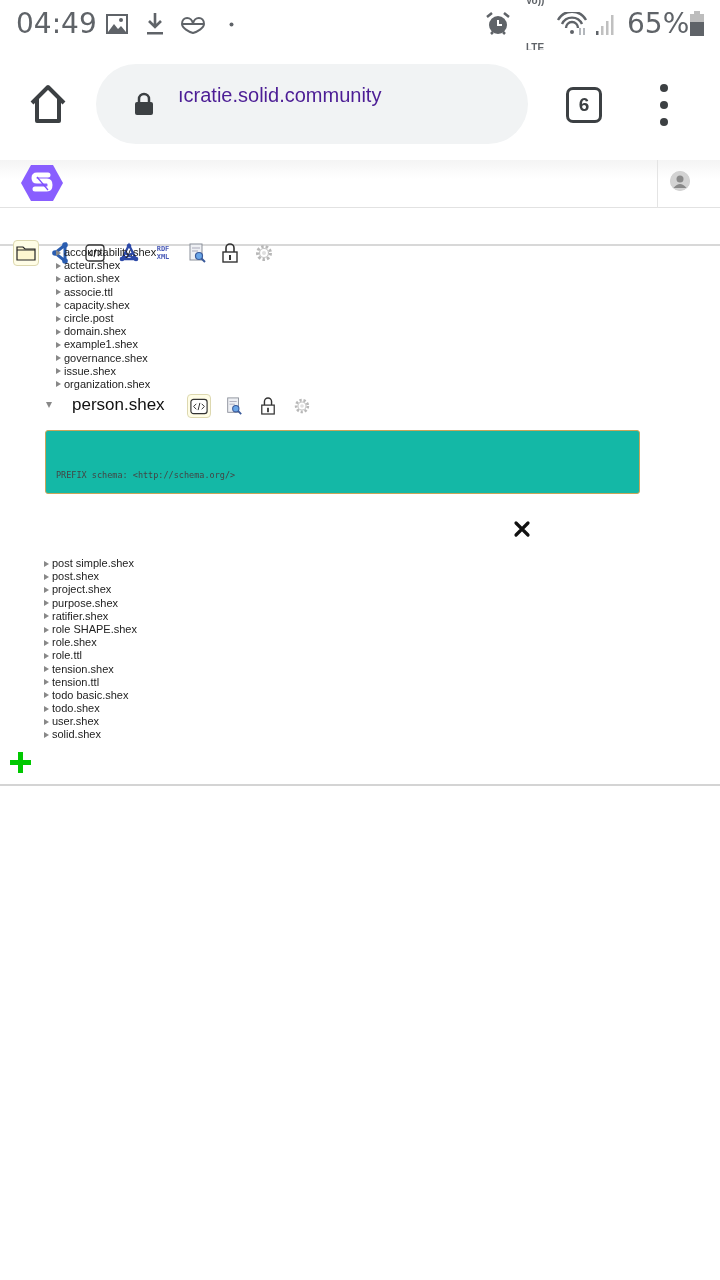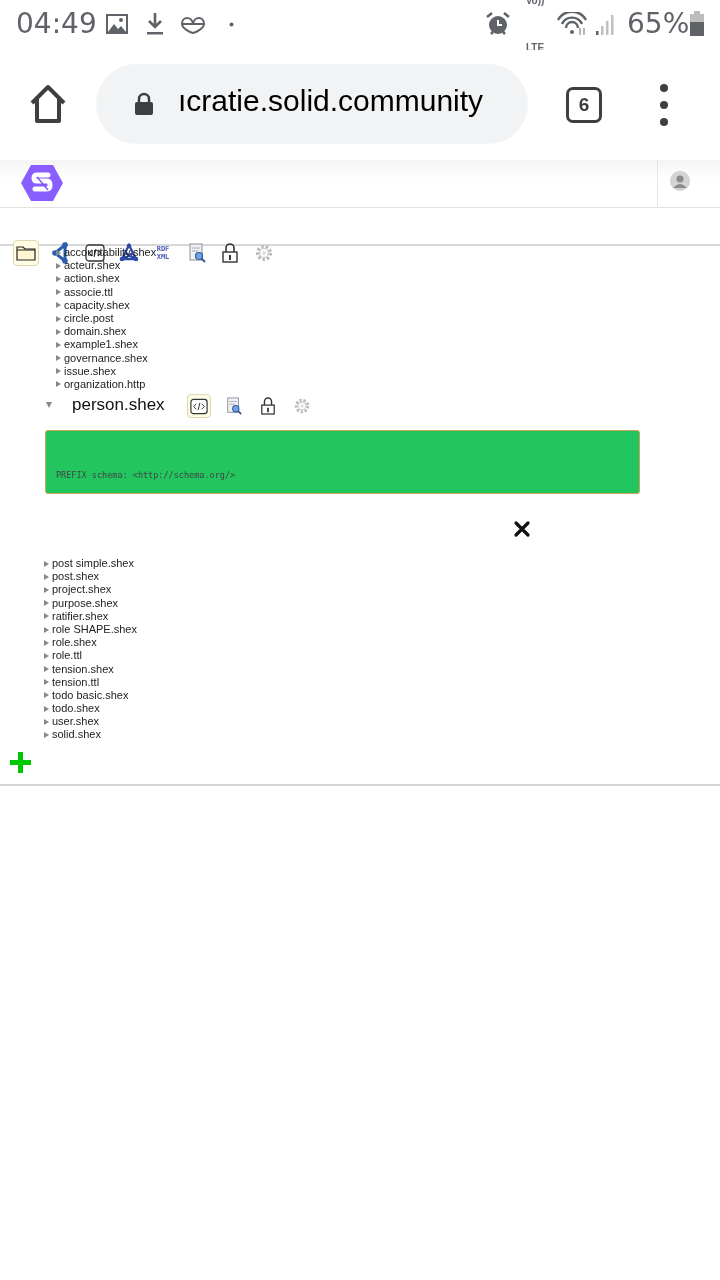--- a/index.html
+++ b/index.html
@@ -10,21 +10,21 @@
   .statusbar { position: absolute; left: 0; top: 0; width: 720px; height: 50px; }
   .sb-time { position: absolute; left: 16px; top: 7px; font-size: 28px; color: #5f6368; font-family: "DejaVu Sans", sans-serif; letter-spacing: 0px; }
   .sb-icon { position: absolute; top: 12px; height: 24px; display: flex; align-items: center; justify-content: center; color: #5f6368; gap: 36px; }
   .sb-batt-text { position: absolute; left: 627px; top: 7px; font-size: 28px; color: #5f6368; font-family: "DejaVu Sans", sans-serif; }
 
   
   .browserbar { position: absolute; left: 0; top: 50px; width: 720px; height: 110px; background: #fff; }
   .home-btn { position: absolute; left: 26px; top: 32px; width: 44px; height: 44px; }
   .urlbar { position: absolute; left: 96px; top: 14px; width: 432px; height: 80px; background: #f1f3f4; border-radius: 40px; }
   .lock { position: absolute; left: 38px; top: 28px; width: 20px; height: 24px; }
-  .url-text { position: absolute; left: 82px; top: 20px; font-size: 30px; color: #000000; white-space: nowrap; font-family: "Liberation Sans", sans-serif; }
+  .url-text { position: absolute; left: 82px; top: 20px; font-size: 20px; color: #4c1d95; white-space: nowrap; font-family: "Liberation Sans", sans-serif; }
   .tabs-btn { position: absolute; left: 566px; top: 37px; width: 36px; height: 36px; border: 3.5px solid #3c4043; border-radius: 7px; display: flex; align-items: center; justify-content: center; font-size: 19px; font-weight: bold; color: #3c4043; }
   .menu-btn { position: absolute; left: 652px; top: 34px; width: 24px; height: 42px; display: flex; flex-direction: column; align-items: center; justify-content: space-between; }
   .menu-btn span { width: 8px; height: 8px; background: #3c4043; border-radius: 50%; }
 
   
   .solid-header { position: absolute; left: 0; top: 160px; width: 720px; height: 48px; background: linear-gradient(#f4f4f4, #ffffff 40%); border-bottom: 1px solid #e2e2e2; }
   .solid-logo { position: absolute; left: 20px; top: 3px; width: 44px; height: 40px; }
   .header-divider { position: absolute; left: 657px; top: 0; width: 1px; height: 48px; background: #e4e4e4; }
   .user-avatar { position: absolute; left: 670px; top: 11px; width: 20px; height: 20px; border-radius: 50%; background: #d0d0d0; overflow: hidden; }
 
@@ -37,21 +37,21 @@
   .filelist { position: absolute; left: 44px; top: 246px; width: 640px; margin-left: 12px; }
   .file { font-size: 11px; line-height: 13.2px; height: 13.2px; color: #222; white-space: nowrap; display: flex; align-items: center; }
   .tri { display: inline-block; width: 0; height: 0; border-top: 3px solid transparent; border-bottom: 3px solid transparent; border-left: 5px solid #888; margin-right: 3px; }
 
   .expanded { position: absolute; left: 44px; top: 392px; width: 620px; height: 30px; }
   .tri-down { position: absolute; left: 2px; top: 10px; width: 0; height: 0; border-left: 3.5px solid transparent; border-right: 3.5px solid transparent; border-top: 6px solid #888; }
   .exp-name { position: absolute; left: 28px; top: 3px; font-size: 17px; font-weight: normal; color: #111; }
   .exp-tool { position: absolute; top: 2px; width: 24px; height: 24px; display: flex; align-items: center; justify-content: center; }
   .exp-tool.selected { background: #fffde6; border: 1px solid #ddd8b0; border-radius: 4px; }
 
-  .editor { position: absolute; left: 45px; top: 430px; width: 595px; height: 64px; border: 1px solid #c9a55a; border-radius: 3px; background: #22c55e; padding: 0 10px; font-family: "DejaVu Sans Mono", monospace; font-size: 8.5px; line-height: 10.5px; color: #444; white-space: pre; overflow: hidden; }
+  .editor { position: absolute; left: 45px; top: 430px; width: 595px; height: 64px; border: 1px solid #c9a55a; border-radius: 3px; background: #14b8a6; padding: 0 10px; font-family: "DejaVu Sans Mono", monospace; font-size: 8.5px; line-height: 10.5px; color: #444; white-space: pre; overflow: hidden; }
   .editor-inner { position: relative; top: -3px; }
 
   .close-x { position: absolute; left: 512px; top: 519px; width: 20px; height: 20px; }
 
   .filelist2 { position: absolute; left: 44px; top: 557px; width: 640px; }
 
   .add-btn { position: absolute; left: 10px; top: 752px; width: 21px; height: 21px; }
   .bottom-line { position: absolute; left: 0; top: 784px; width: 720px; height: 2px; background: #d4d4d4; }
 </style>
 </head>
@@ -257,21 +257,21 @@
   <div class="file">
       <span class="tri"></span>
       <span>governance.shex</span>
     </div>
   <div class="file">
       <span class="tri"></span>
       <span>issue.shex</span>
     </div>
   <div class="file">
       <span class="tri"></span>
-      <span>organization.http</span>
+      <span>organization.shex</span>
     </div>
 </div>
 
 <div class="expanded">
   <div class="tri-down"></div>
   <div class="exp-name">person.shex</div>
   <div class="exp-tool selected" style="left:143px;">
     <svg width="18" height="17" viewBox="0 0 20 18">
         <rect x="1" y="1" width="18" height="16" rx="3" fill="#fff" stroke="#333" stroke-width="1.3"></rect>
         <path d="M7 6 L4 9 L7 12 M13 6 L16 9 L13 12 M11 5 L9 13" stroke="#333" stroke-width="1.1" fill="none"></path>

